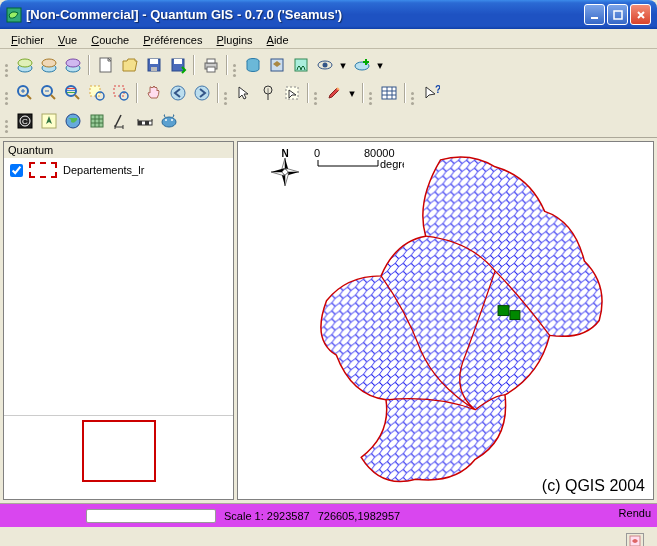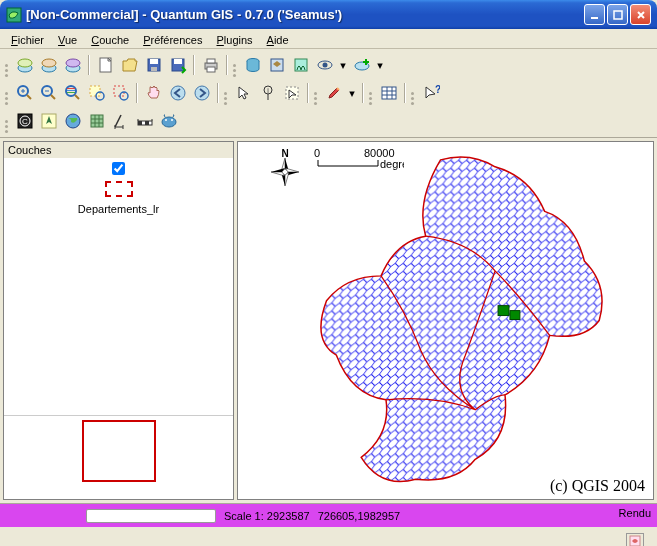--- a/index.html
+++ b/index.html
@@ -24,33 +24,33 @@
   .toolbtn-drop { width: 12px; display: flex; align-items: center; justify-content: center; cursor: pointer; }
   .sep { width: 2px; height: 20px; border-left: 1px solid #aca899; border-right: 1px solid #fff; margin: 0 3px; }
   .grip { width: 6px; height: 22px; display: flex; flex-direction: column; justify-content: center; gap: 2px; margin-right: 2px; }
   .grip::before { content:""; width:3px; height:3px; background:#aca899; border-radius:50%; box-shadow: 0 5px 0 #aca899, 0 10px 0 #aca899; margin-left:1px; }
   
   .main-area { display: flex; height: 366px; border-top: 1px solid #aca899; }
   
   .layers-panel { width: 231px; background: white; border: 1px solid #808080; margin: 3px; display: flex; flex-direction: column; }
   .layers-header { background: #ece9d8; padding: 2px 4px; font-size: 11px; }
   .layer-list { flex: 1; overflow: auto; }
-  .layer-item { display: flex; align-items: center; padding: 4px 6px; gap: 6px; flex-direction: column; }
+  .layer-item { display: flex; align-items: center; padding: 4px 6px; gap: 6px; }
   .layer-chk { width: 13px; height: 13px; }
   .layer-swatch { width: 28px; height: 16px; display: inline-block; }
   .swatch-deps { border: 2px dashed #cc0000; }
   .swatch-comm { border: 2px solid #0000ee; background: white; }
   .swatch-avois { background: #008800; border: 1px solid #004400; }
   .overview-box { height: 84px; border-top: 1px solid #ccc; display: flex; align-items: flex-start; justify-content: center; padding-top: 4px; }
   .overview-rect { width: 74px; height: 62px; border: 2px solid #cc0000; }
   
   .map-canvas { flex: 1; background: white; border: 1px solid #808080; margin: 3px 3px 3px 0; position: relative; overflow: hidden; }
   .northarrow { position: absolute; top: 6px; left: 26px; }
   .scalebar { position: absolute; top: 6px; left: 76px; font-size: 11px; }
-  .copyright { position: absolute; bottom: 4px; right: 8px; font-size: 16px; font-family: Liberation Serif, serif; }
+  .copyright { position: absolute; bottom: 4px; right: 8px; font-size: 16px; font-family: Liberation Sans, sans-serif; }
   
   .statusbar { height: 24px; background: #d946ef; display: flex; align-items: center; padding: 0 6px; border-top: 1px solid #aca899; gap: 8px; }
   .status-progress { width: 130px; height: 14px; border: 1px solid #999; border-radius: 2px; background: white; margin-left: 80px; }
   .status-text { font-size: 11px; }
   .status-right { margin-left: auto; display: flex; align-items: center; gap: 14px; flex-direction: column; }
   .rendu-chk { width: 13px; height: 13px; }
 </style>
 </head>
 <body>
 
@@ -332,21 +332,21 @@
           <circle cx="6" cy="8" r="1" fill="white"></circle>
           <circle cx="12" cy="8" r="1" fill="white"></circle>
           <path d="M5 5 Q3 2 5 3 M13 5 Q15 2 13 3" stroke="#2a6a9a" fill="none"></path>
         </svg>
       </div>
   </div>
 </div>
 
 <div class="main-area">
   <div class="layers-panel">
-    <div class="layers-header">Couches</div>
+    <div class="layers-header">Quantum</div>
     <div class="layer-list">
       <div class="layer-item">
         <input type="checkbox" class="layer-chk" checked="" style="">
         <span class="layer-swatch swatch-deps"></span>
         <span>Departements_lr</span>
       </div>
     </div>
     <div class="overview-box">
       <div class="overview-rect"></div>
     </div>

